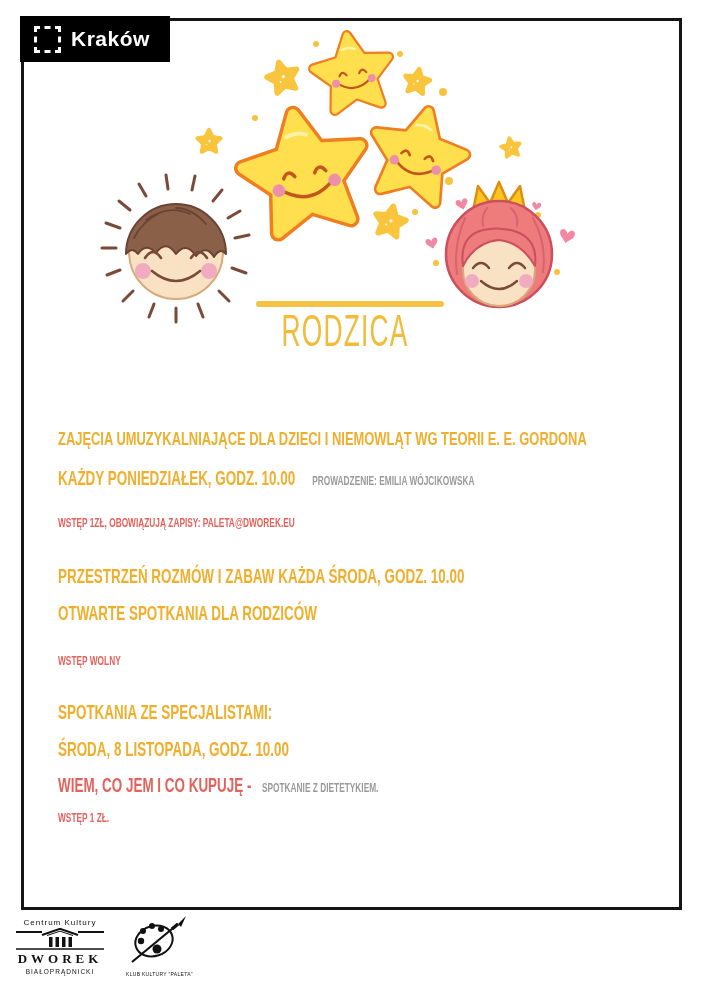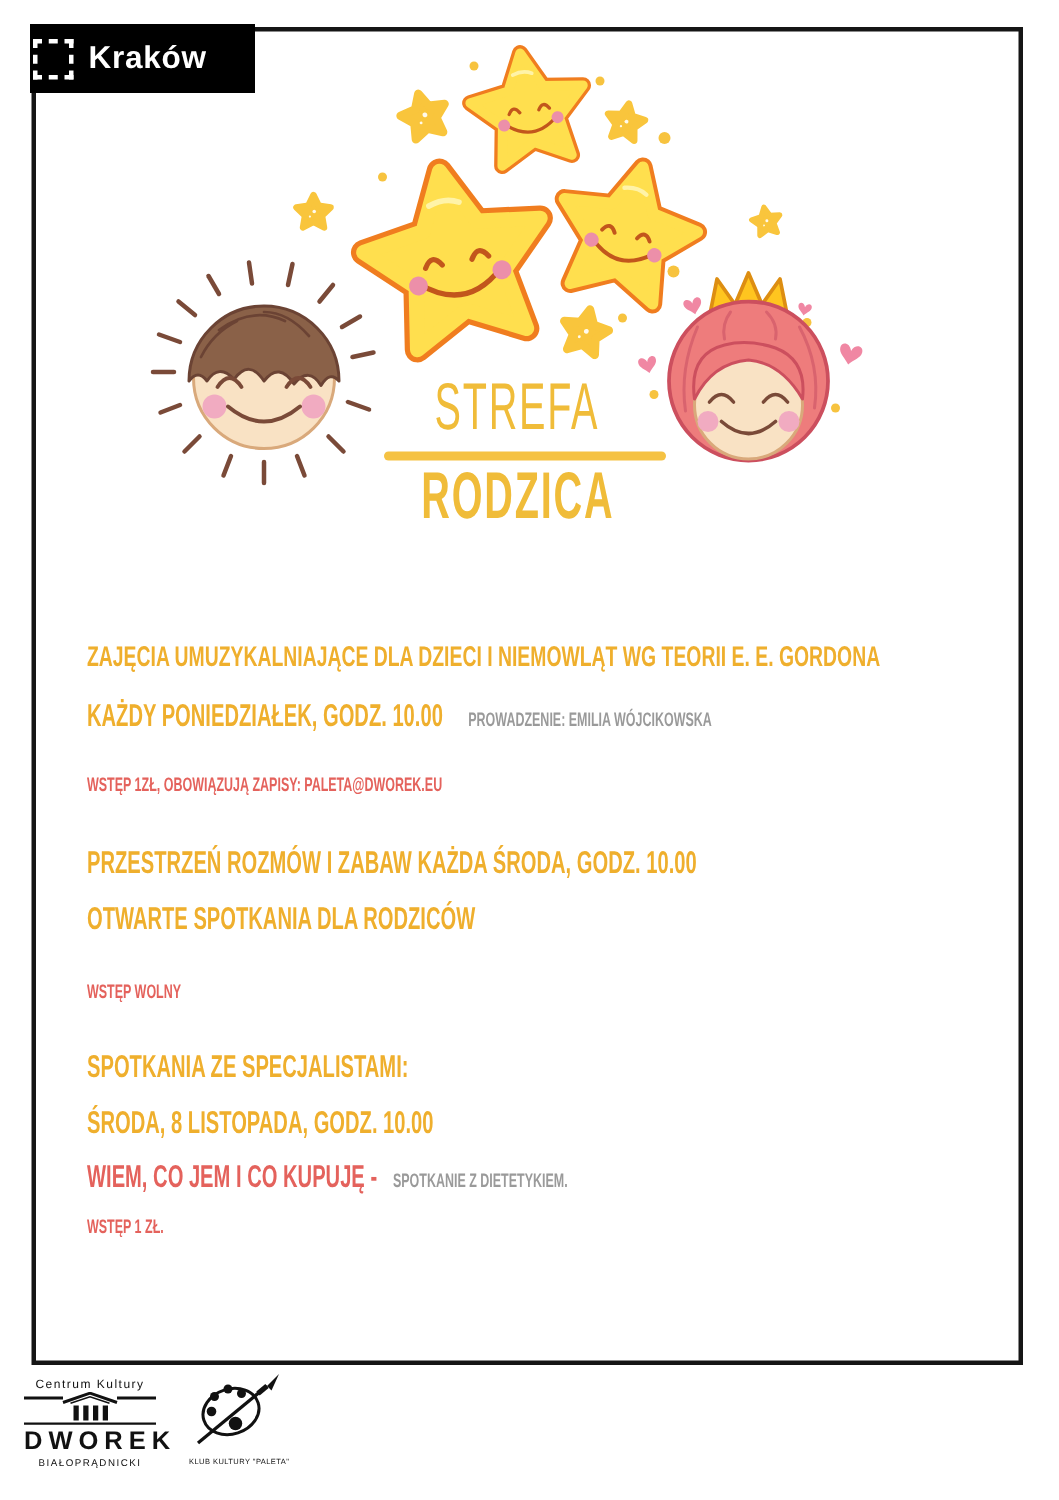--- a/index.html
+++ b/index.html
@@ -2,50 +2,50 @@
 <html><head>
 <meta charset="utf-8">
 <style>
   html,body{margin:0;padding:0;background:#fff;}
   body{width:706px;height:1000px;font-family:"Liberation Sans",sans-serif;}
   .page{position:relative;width:706px;height:1000px;background:#fff;overflow:hidden;}
   .page-border{position:absolute;left:21px;top:18px;width:661px;height:892px;
     border:3px solid #151515;box-sizing:border-box;}
   
   .krakow-badge{position:absolute;left:20px;top:16px;width:150px;height:46px;background:#000;
-    display:flex;align-items:center;padding-left:2px;box-sizing:border-box;z-index:5;}
+    display:flex;align-items:center;padding-left:14px;box-sizing:border-box;z-index:5;}
   .krakow-icon{width:21px;height:21px;border:3.5px dashed #fff;display:inline-block;margin-right:10px;}
   .krakow-text{color:#fff;font-size:21px;font-weight:bold;letter-spacing:.5px;}
   
   .hero-art{position:absolute;left:0;top:0;width:706px;height:1000px;pointer-events:none;z-index:1;}
   
   .title-row{position:absolute;left:0;width:690px;text-align:center;z-index:2;line-height:1;}
   .title-text{display:inline-block;transform:scaleX(.60);line-height:1;font-size:44px;
     letter-spacing:2px;color:#F0BC39;white-space:nowrap;}
   .title-strefa{top:250px;}
-  .title-rodzica{top:309px;font-weight:bold;}
+  .title-rodzica{top:309px;}
   .title-underline{position:absolute;left:256px;top:301px;width:188px;height:6px;
     border-radius:3px;background:#F5C243;z-index:2;}
   
   .h-line{position:absolute;left:58px;display:inline-block;transform-origin:left center;
     white-space:nowrap;line-height:1;font-weight:bold;z-index:2;}
   .sx64{transform:scaleX(.64);}
   .sx68{transform:scaleX(.68);}
   .yellow{color:#EFAF2D;}
   .pink{color:#E4625C;}
   .fs19{font-size:19px;}
   .fs21{font-size:21px;}
   .fs13{font-size:13px;}
   .note{font-size:13px;color:#9A9A9A;font-weight:bold;margin-left:22px;}
   .note-tight{margin-left:12px;}
   
   .dworek-logo{position:absolute;left:16px;top:918px;width:88px;text-align:center;z-index:2;color:#111;}
   .dworek-top{font-size:8px;letter-spacing:1px;white-space:nowrap;}
   .dworek-graphic{display:block;margin:1px auto 0;}
-  .dworek-name{font-size:17px;font-weight:bold;letter-spacing:4px;margin-top:1px;white-space:nowrap;}
+  .dworek-name{font-size:13px;font-weight:bold;letter-spacing:4px;margin-top:1px;white-space:nowrap;font-family:Liberation Serif, serif;}
   .dworek-sub{font-size:6.5px;letter-spacing:1px;margin-top:1px;white-space:nowrap;}
   .paleta-logo{position:absolute;left:126px;top:916px;width:64px;text-align:center;z-index:2;color:#111;}
   .paleta-text{font-size:5px;letter-spacing:.3px;margin-top:1px;white-space:nowrap;}
 </style>
 </head>
 <body>
 
 <div class="page">
 
   <div class="page-border"></div>
@@ -153,23 +153,20 @@
     </g>
 
     <g fill="#F087A3">
       <use href="#heart" transform="translate(461 200) rotate(-15) scale(1.2)"></use>
       <use href="#heart" transform="translate(537 203) rotate(10) scale(0.9)"></use>
       <use href="#heart" transform="translate(568 231) rotate(12) scale(1.5)"></use>
       <use href="#heart" transform="translate(431 239) rotate(-12) scale(1.2)"></use>
     </g>
   </svg>
 
-  <div class="title-row title-strefa">
-    <span class="title-text">STREFA</span>
-  </div>
   <div class="title-underline"></div>
   <div class="title-row title-rodzica">
     <span class="title-text">RODZICA</span>
   </div>
 
   <div class="h-line sx68 yellow fs19" style="top:429px">ZAJĘCIA UMUZYKALNIAJĄCE DLA DZIECI I NIEMOWLĄT WG TEORII E. E. GORDONA</div>
   <div class="h-line sx64" style="top:467px">
     <span class="yellow fs21">KAŻDY PONIEDZIAŁEK, GODZ. 10.00</span>
     <span class="note">PROWADZENIE: EMILIA WÓJCIKOWSKA</span>
   </div>

